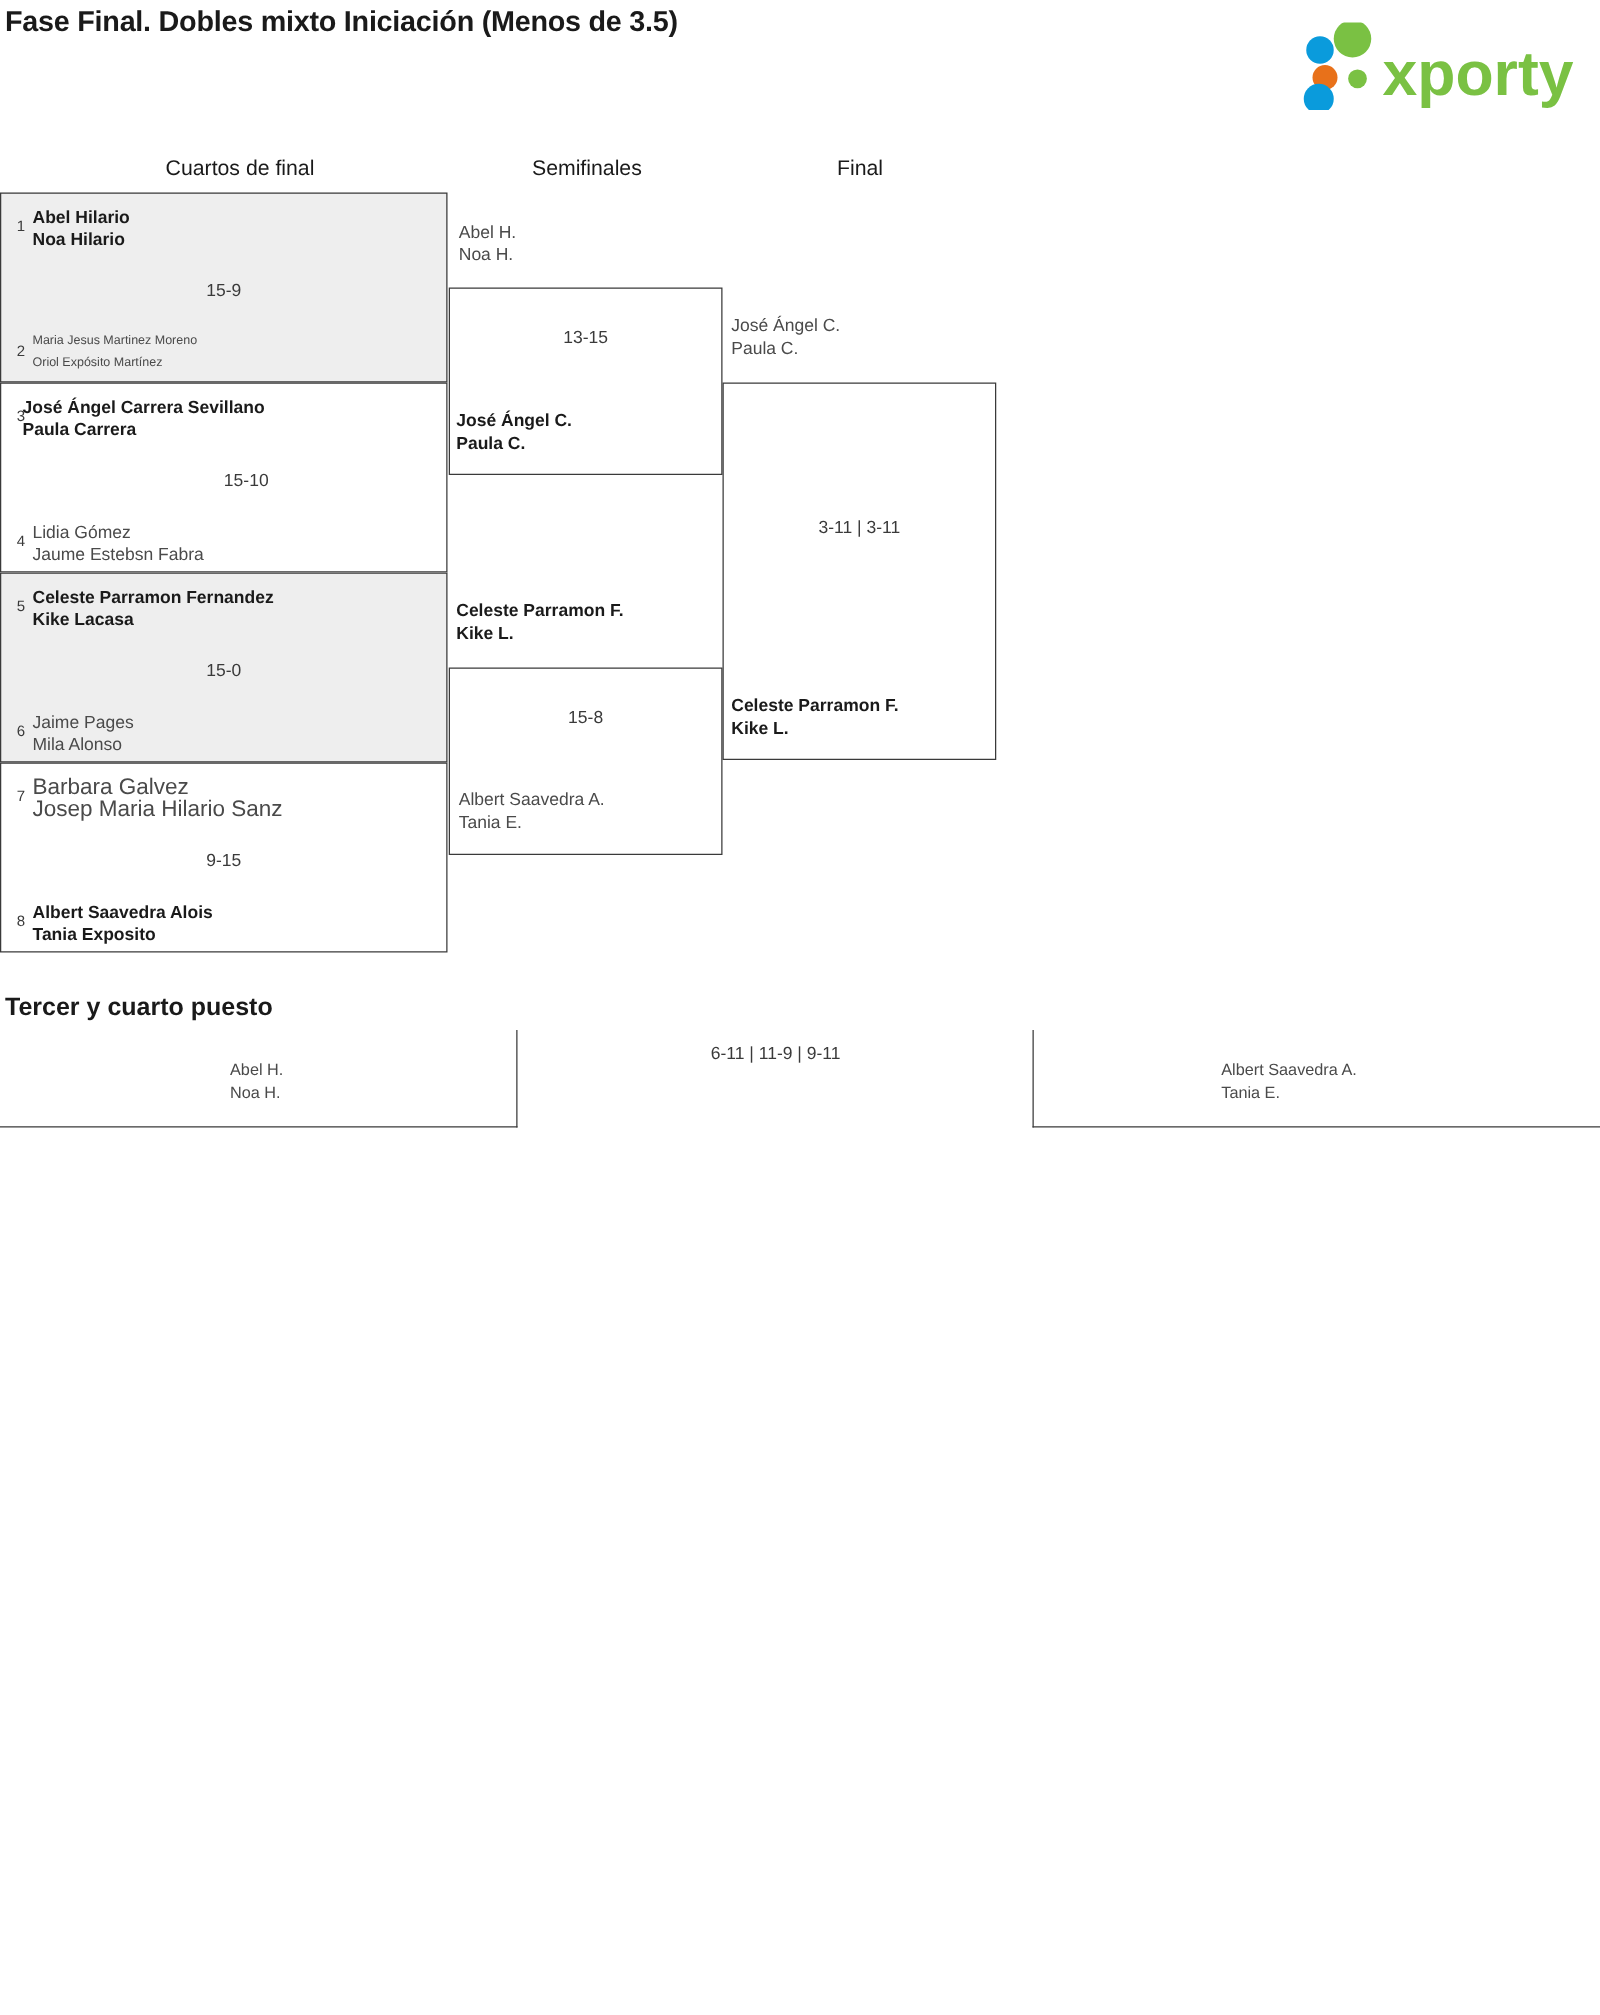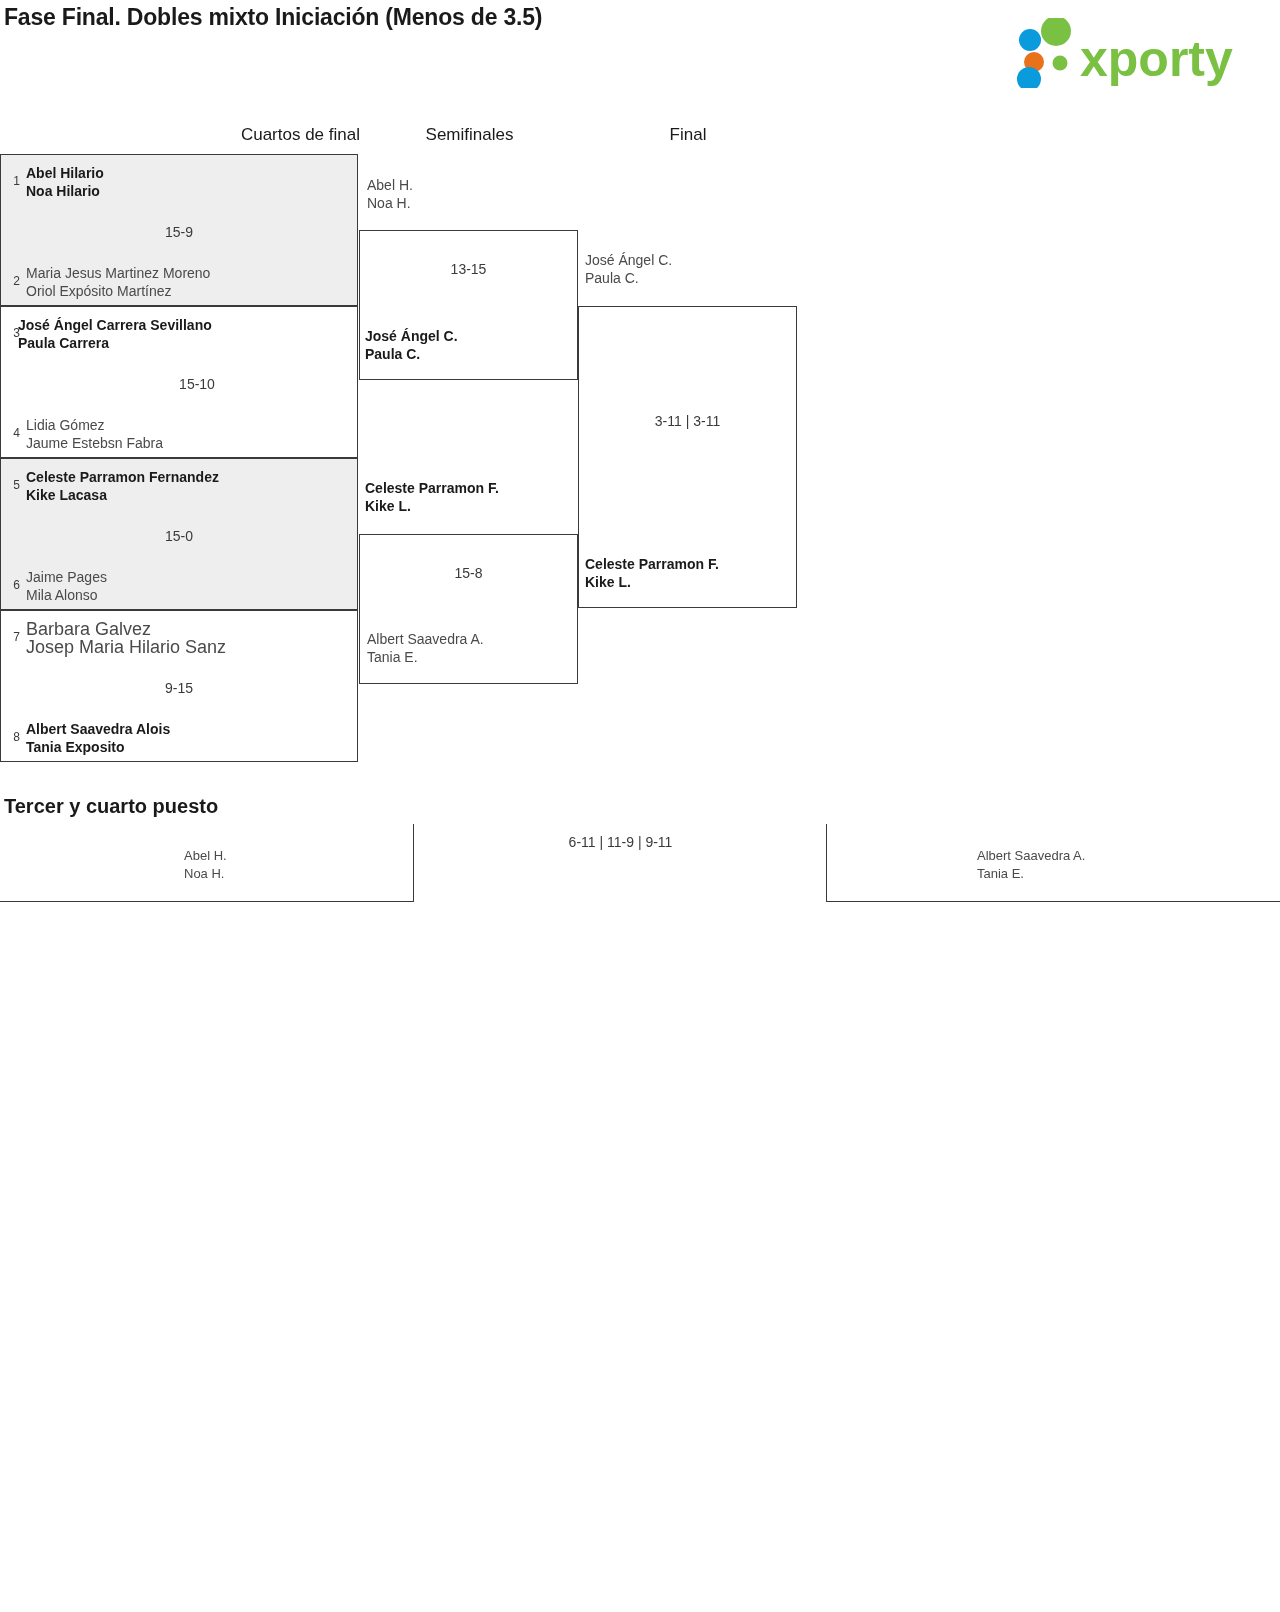--- a/index.html
+++ b/index.html
@@ -32,35 +32,35 @@
     font-weight: 700;
     line-height: 30px;
     letter-spacing: -0.2px;
     color: #1a1a1a;
     white-space: pre-wrap;
   }
 
   
   #logo {
     position: absolute;
-    right: 40px; top: 18px;
+    right: 14px; top: 18px;
     width: 232px; height: 70px;
   }
   #logo svg { display: block; }
 
   
   .round-head {
     position: absolute;
     font-size: 17px;
     font-weight: 400;
     color: #1a1a1a;
     text-align: center;
     line-height: 20px;
   }
-  #round-qf { left: 0px;   top: 125px; width: 360px; text-align: right; }
+  #round-qf { left: 12px;   top: 125px; width: 360px; }
   #round-sf { left: 360px; top: 125px; width: 219px; }
   #round-f  { left: 579px; top: 125px; width: 218px; }
 
   
   #bracket {
     position: absolute;
     left: 0; top: 0;
     width: 1280px; height: 1612px;
   }
 
@@ -155,21 +155,21 @@
 <div id="bracket">
 
   <div class="qf-box shaded" style="top:154px; height:152px;"></div>
   <div class="seed" style="left:4px; top:174px;">1</div>
   <div class="team win" style="left:26px; top:164px; font-size:14px;">
     <span class="ln">Abel Hilario</span>
     <span class="ln">Noa Hilario</span>
   </div>
   <div class="score" style="left:0px; top:224px; width:358px;">15-9</div>
   <div class="seed" style="left:4px; top:274px;">2</div>
-  <div class="team lose" style="left:26px; top:264px; font-size:14px;">
+  <div class="team lose" style="left:26px; top:264px; font-size:10px;">
     <span class="ln">Maria Jesus Martinez Moreno</span>
     <span class="ln">Oriol Expósito Martínez</span>
   </div>
 
   <div class="qf-box" style="top:306px; height:152px;"></div>
   <div class="seed" style="left:4px; top:326px;">3</div>
   <div class="team win" style="left:18px; top:316px; font-size:14px;">
     <span class="ln">José Ángel Carrera Sevillano</span>
     <span class="ln">Paula Carrera</span>
   </div>

